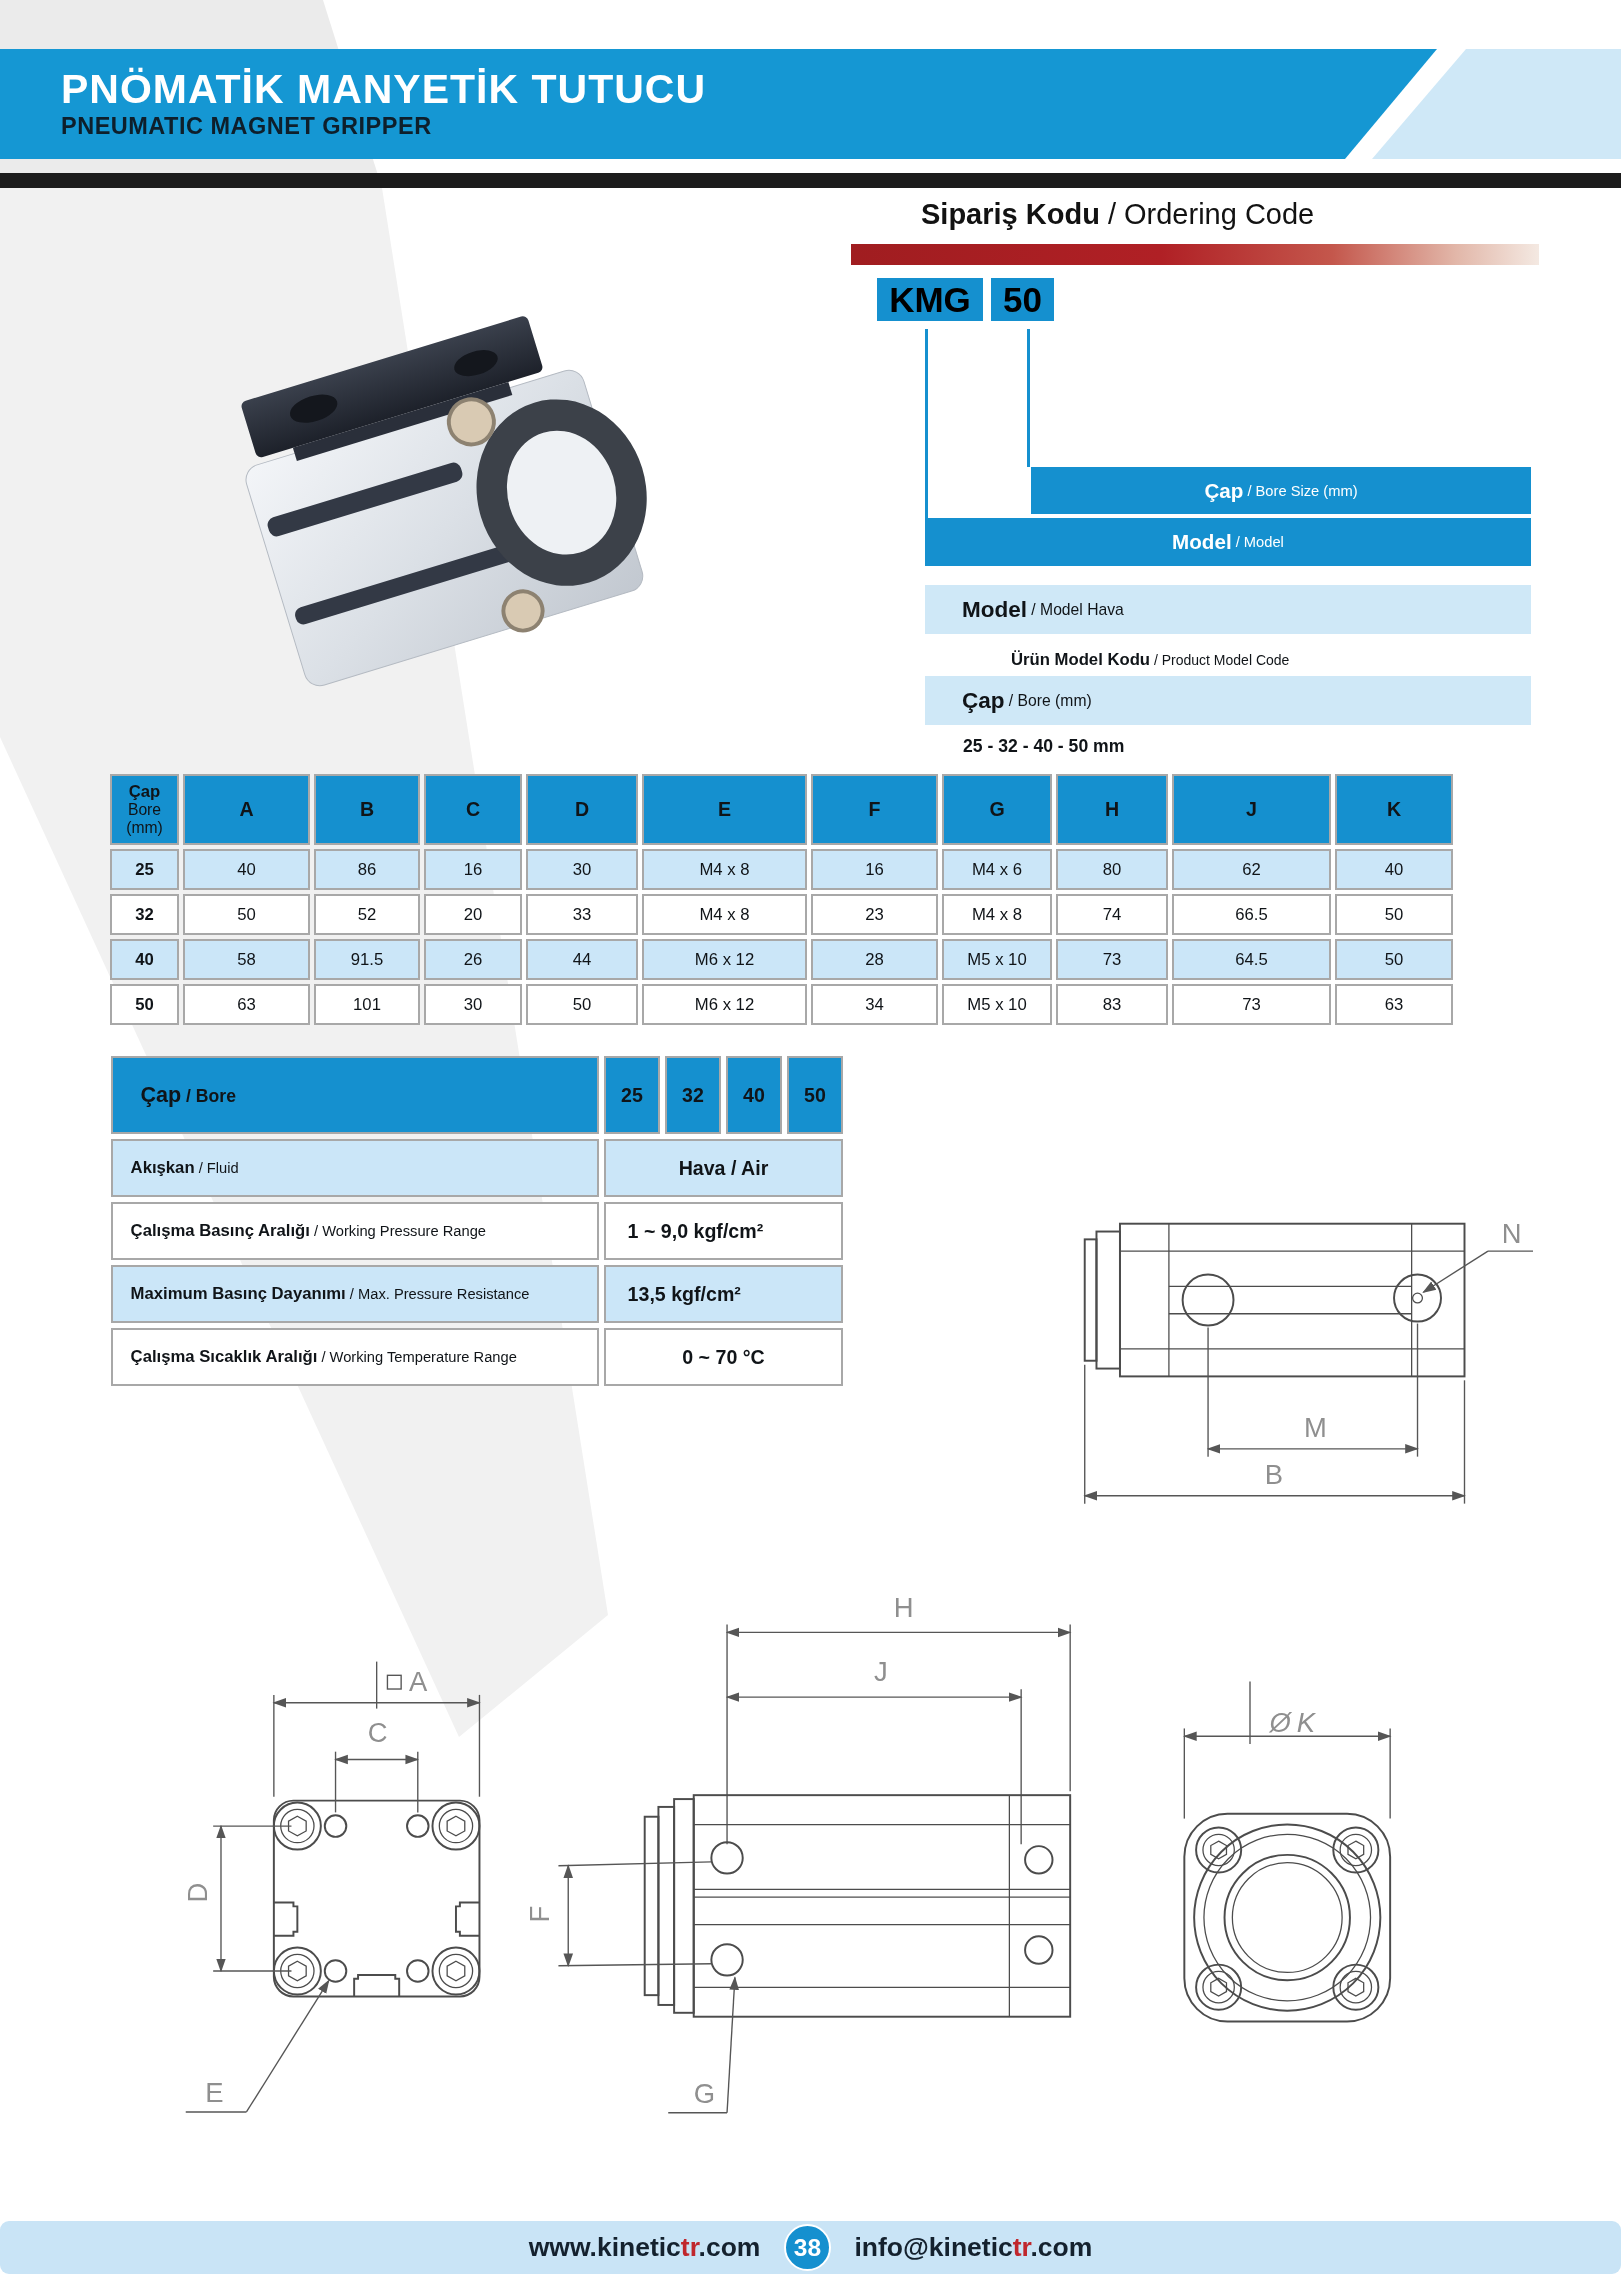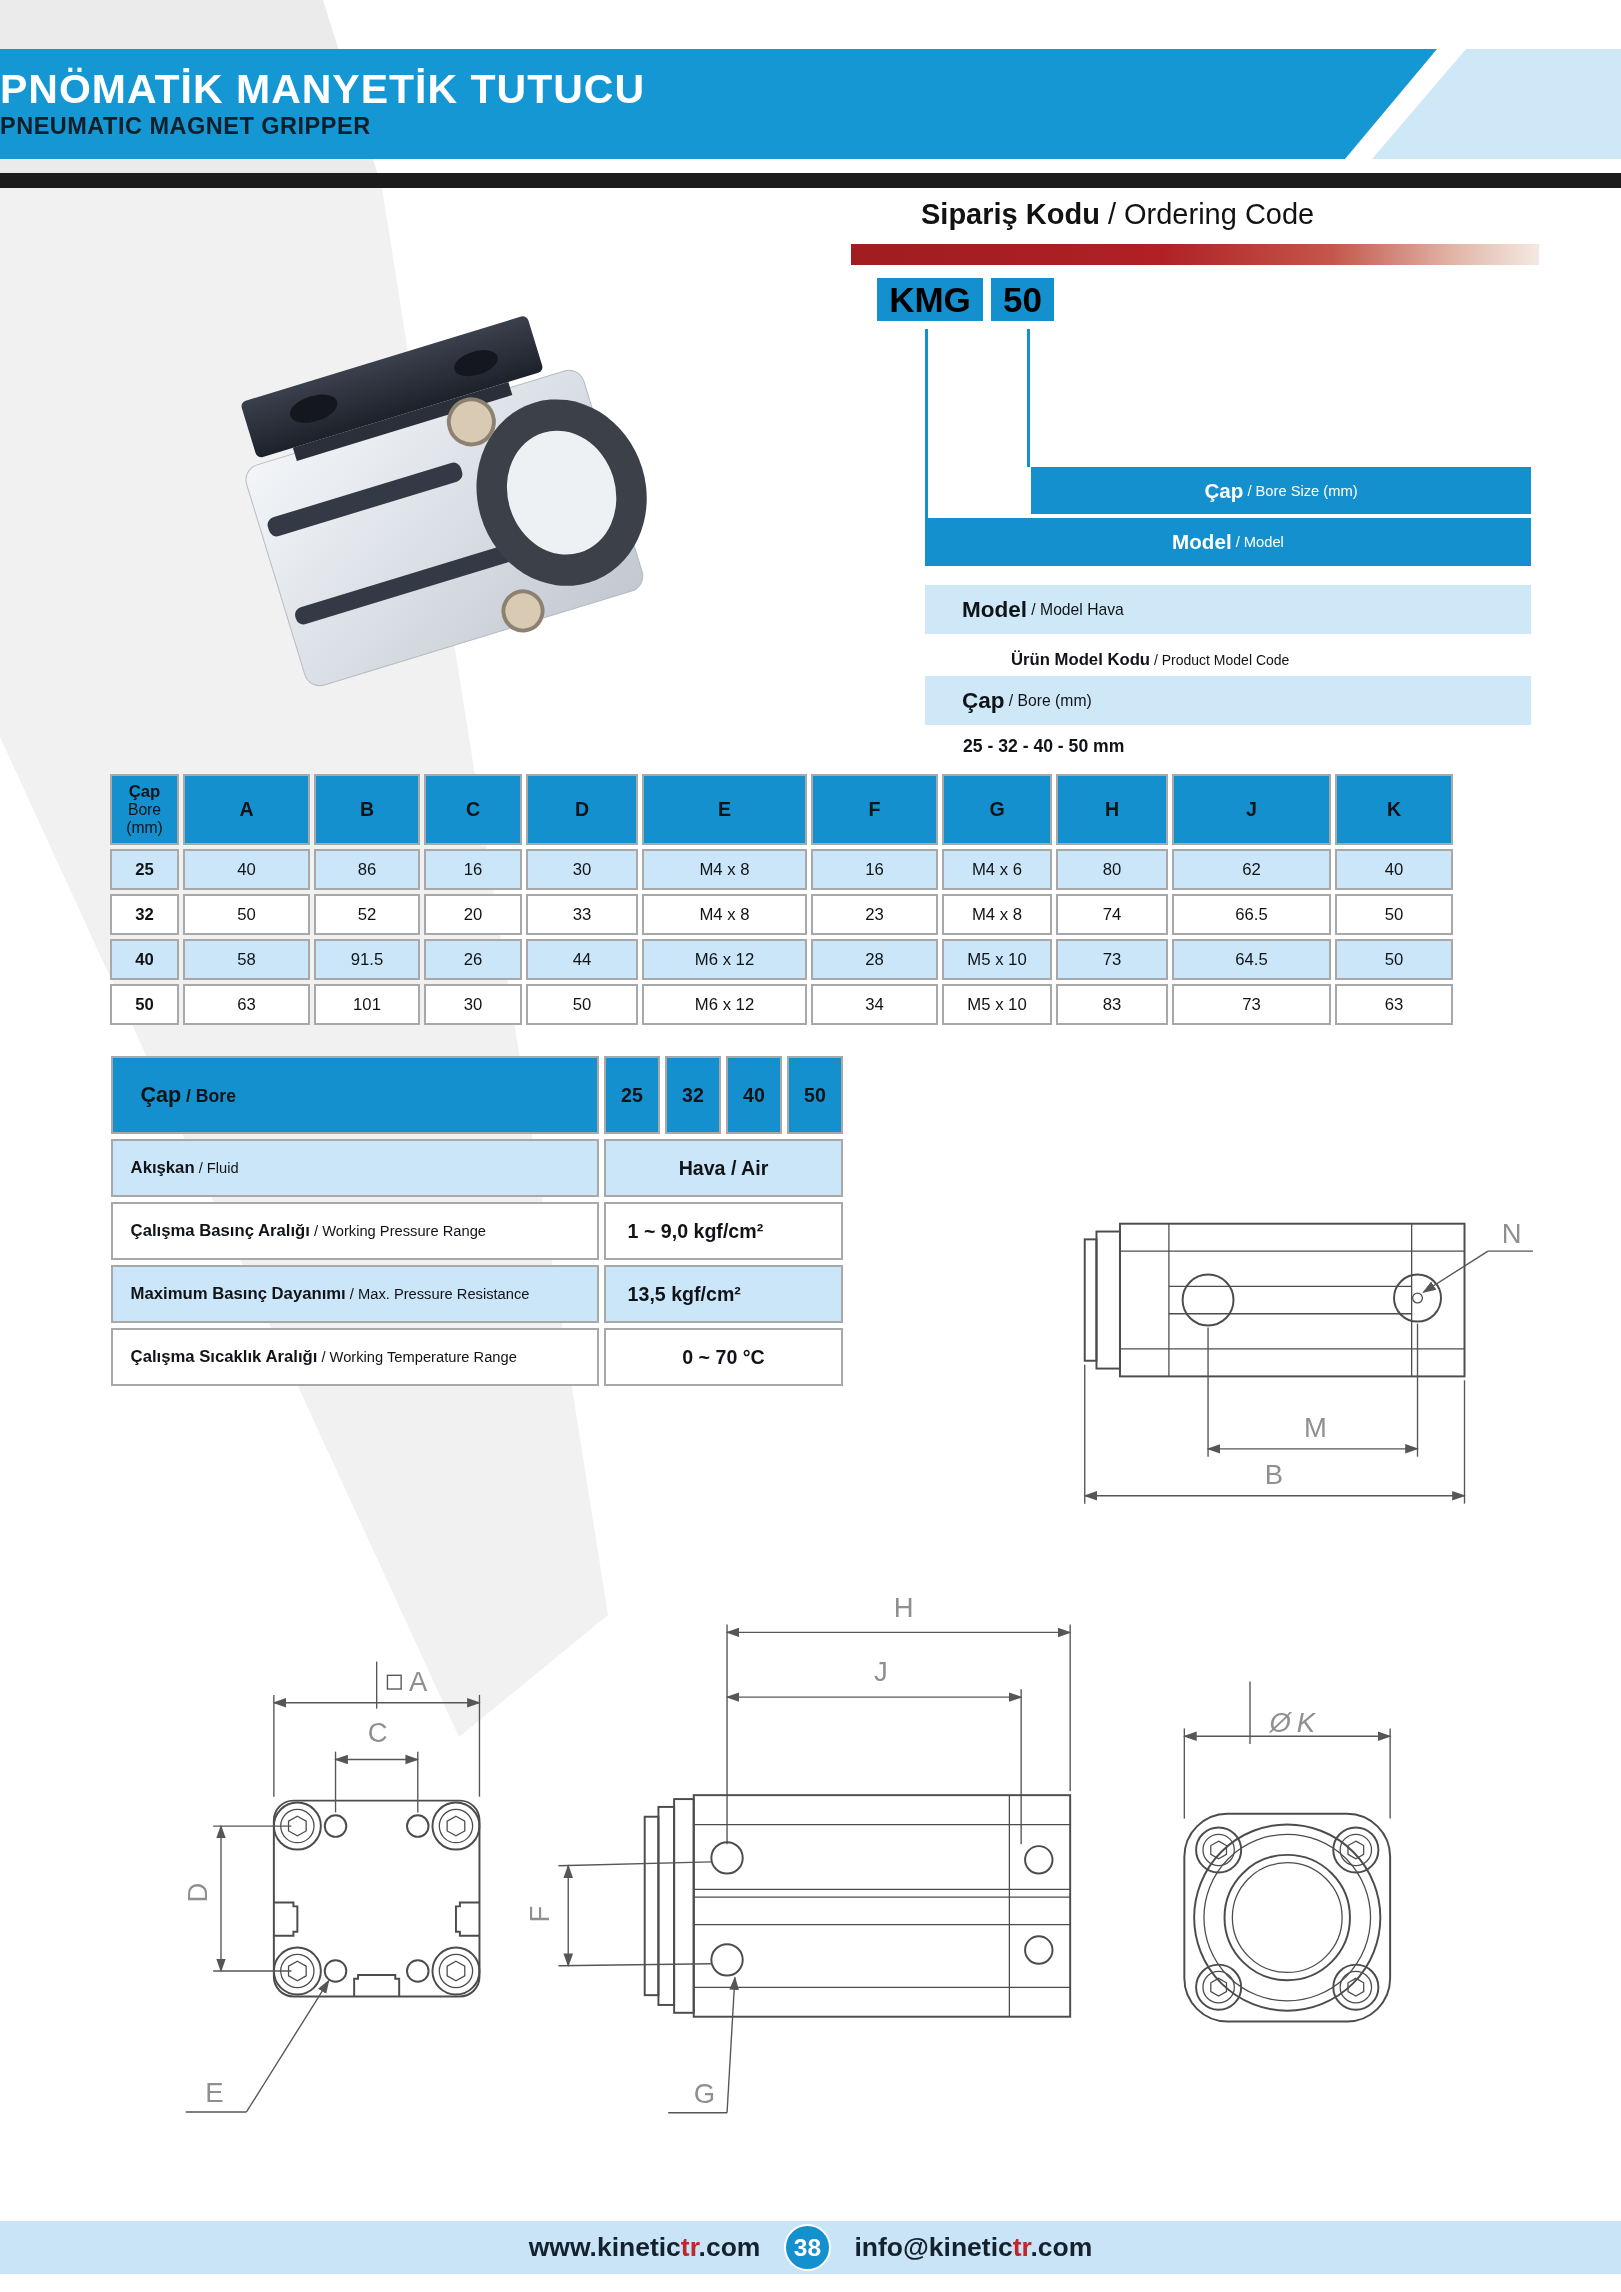--- a/index.html
+++ b/index.html
@@ -22,21 +22,21 @@
 
   
   .bg-wedge-top{position:absolute;left:0;top:0;width:412px;height:188px;background:#ebebeb;
     clip-path:polygon(0 0,323px 0,382px 100%,0 100%);}
   .bg-band{position:absolute;left:0;top:188px;width:627px;height:1549px;background:#f1f1f1;
     clip-path:polygon(0 0,382px 0,608px 1427px,459px 1549px,0 549px);}
 
   
   .banner{position:absolute;left:0;top:49px;width:1437px;height:110px;background:var(--banner);
     clip-path:polygon(0 0,100% 0,calc(100% - 92px) 100%,0 100%);
-    display:flex;flex-direction:column;justify-content:center;}
+    display:flex;flex-direction:column;justify-content:center;padding-left:61px;}
   .banner-title{color:#fff;font-weight:bold;font-size:41px;letter-spacing:1px;line-height:1.05;}
   .banner-sub{color:#0e1f2b;font-weight:bold;font-size:23.5px;letter-spacing:0.5px;margin-top:2.9px;}
   .banner-accent{position:absolute;left:1372px;top:49px;width:249px;height:110px;background:var(--lt);
     clip-path:polygon(94px 0,100% 0,100% 100%,0 100%);}
   .black-bar{position:absolute;left:0;top:173px;width:100%;height:14.7px;background:var(--blackbar);}
 
   
   .ordering-title{position:absolute;left:921px;top:198px;font-size:29px;color:#121212;white-space:nowrap;}
   .ordering-title b{font-weight:bold;}
   .red-bar{position:absolute;left:851px;top:244px;width:688px;height:20.6px;
@@ -102,21 +102,21 @@
   .drw .thin{stroke:var(--line);stroke-width:1.3;fill:none;}
   .drw .dim{stroke:#565656;stroke-width:1.4;fill:none;}
   .drw text{fill:var(--dimlbl);font-family:"Liberation Sans",sans-serif;font-size:28px;}
   .drw-top{left:1063px;top:1210px;}
   .drw-front{left:127px;top:1593px;}
   .drw-side{left:421px;top:1554px;}
   .drw-flange{left:1152px;top:1642px;}
 
   
   .footer-bar{position:absolute;left:0;top:2221px;width:100%;height:53px;background:var(--ftr);
-    display:flex;align-items:center;justify-content:center;gap:23.5px;}
+    display:flex;align-items:center;justify-content:center;gap:23.5px;border-radius:9px;}
   .footer-text{font-weight:bold;font-size:26.5px;color:#14212e;}
   .footer-text .tr{color:var(--trred);}
   .page-badge{width:47px;height:47px;border-radius:50%;background:var(--accent);border:2.9px solid #fff;
     color:#fff;font-weight:bold;font-size:24.5px;display:flex;align-items:center;justify-content:center;flex:0 0 auto;}
 </style>
 </head>
 <body>
 
 <div class="page">
 

